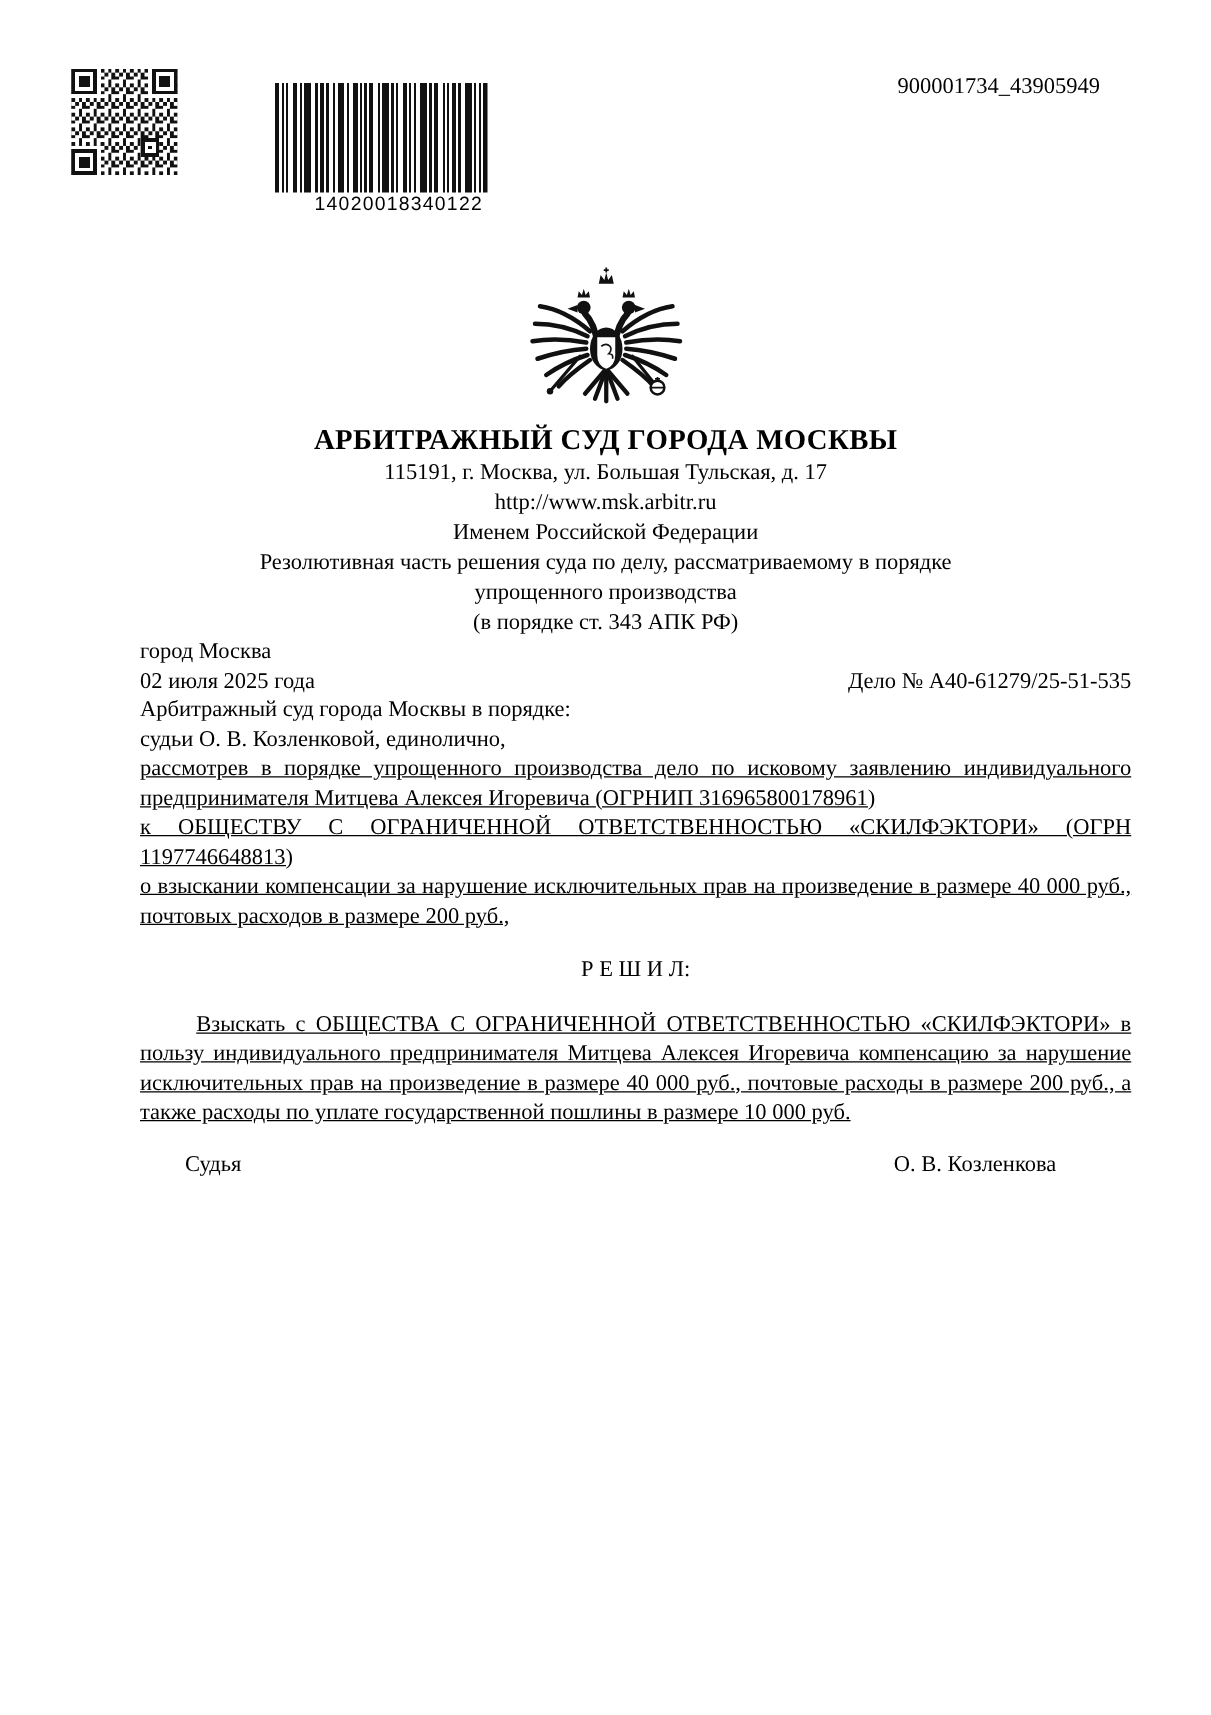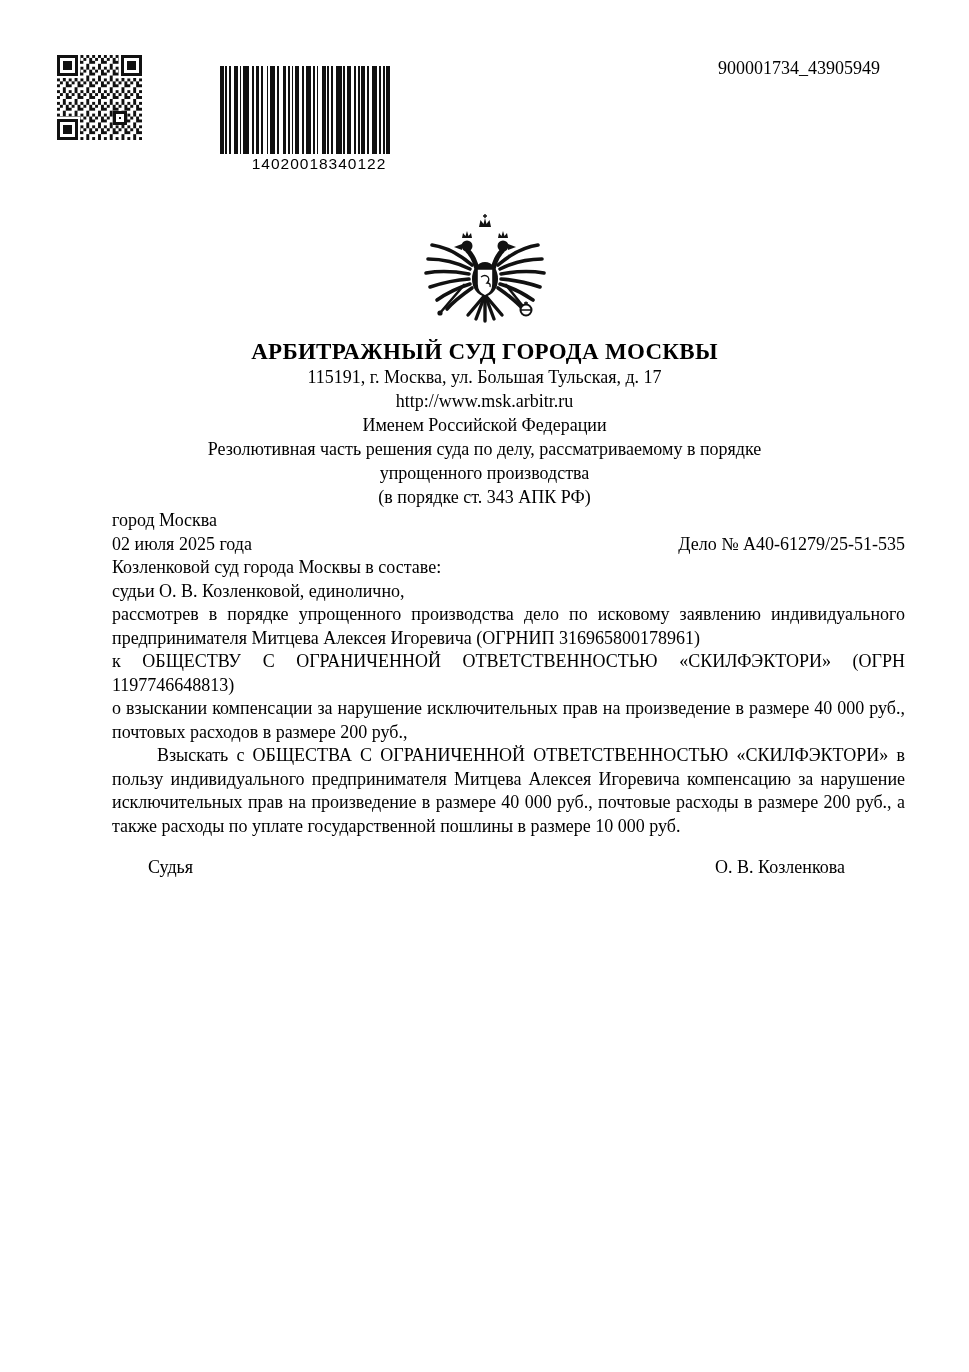--- a/index.html
+++ b/index.html
@@ -24,21 +24,21 @@
   
   .emblem-wrap { text-align:center; height:118px; }
   .emblem-wrap svg { width:130px; height:118px; }
   .center-head { text-align:center; line-height:24px; margin-top:8px; }
   .court-name { font-weight:bold; font-size:23px; line-height:26px; letter-spacing:0.3px; }
   
   .body-text { padding:0 64px 0 112px; }
   .body-text p { margin:0; }
   .meta-city { margin-top:8px; }
   .date-row { display:flex; justify-content:space-between; }
-  .just { text-align:justify; }
+  .just { text-align:justify;text-decoration:underline; }
   .ruling-heading { text-align:center; margin:20px 0 20px 0 !important; }
   .indent { text-indent:45px; }
   .sig-row { display:flex; justify-content:space-between; margin-top:18px; }
   .sig-role { margin-left:36px; }
   .sig-name { margin-right:60px; }
 </style>
 </head>
 <body>
 
 <div class="page">
@@ -186,26 +186,27 @@
 
   <div class="body-text">
 
     <p class="meta-city">город Москва</p>
 
     <div class="date-row">
       <span>02 июля 2025 года</span>
       <span>Дело № А40-61279/25-51-535</span>
     </div>
 
-    <p>Козленковой суд города Москвы в составе:</p>
+    <p>Арбитражный суд города Москвы в порядке:</p>
     <p>судьи О. В. Козленковой, единолично,</p>
     <p class="just">рассмотрев в порядке упрощенного производства дело по исковому заявлению индивидуального предпринимателя Митцева Алексея Игоревича (ОГРНИП 316965800178961)</p>
     <p class="just">к ОБЩЕСТВУ С ОГРАНИЧЕННОЙ ОТВЕТСТВЕННОСТЬЮ «СКИЛФЭКТОРИ» (ОГРН 1197746648813)</p>
     <p class="just">о взыскании компенсации за нарушение исключительных прав на произведение в размере 40 000 руб., почтовых расходов в размере 200 руб.,</p>
 
+    <p class="ruling-heading">Р Е Ш И Л:</p>
 
     <p class="just indent">Взыскать с ОБЩЕСТВА С ОГРАНИЧЕННОЙ ОТВЕТСТВЕННОСТЬЮ «СКИЛФЭКТОРИ» в пользу индивидуального предпринимателя Митцева Алексея Игоревича компенсацию за нарушение исключительных прав на произведение в размере 40 000 руб., почтовые расходы в размере 200 руб., а также расходы по уплате государственной пошлины в размере 10 000 руб.</p>
 
     <div class="sig-row">
       <span class="sig-role">Судья</span>
       <span class="sig-name">О. В. Козленкова</span>
     </div>
 
   </div>
 </div>

